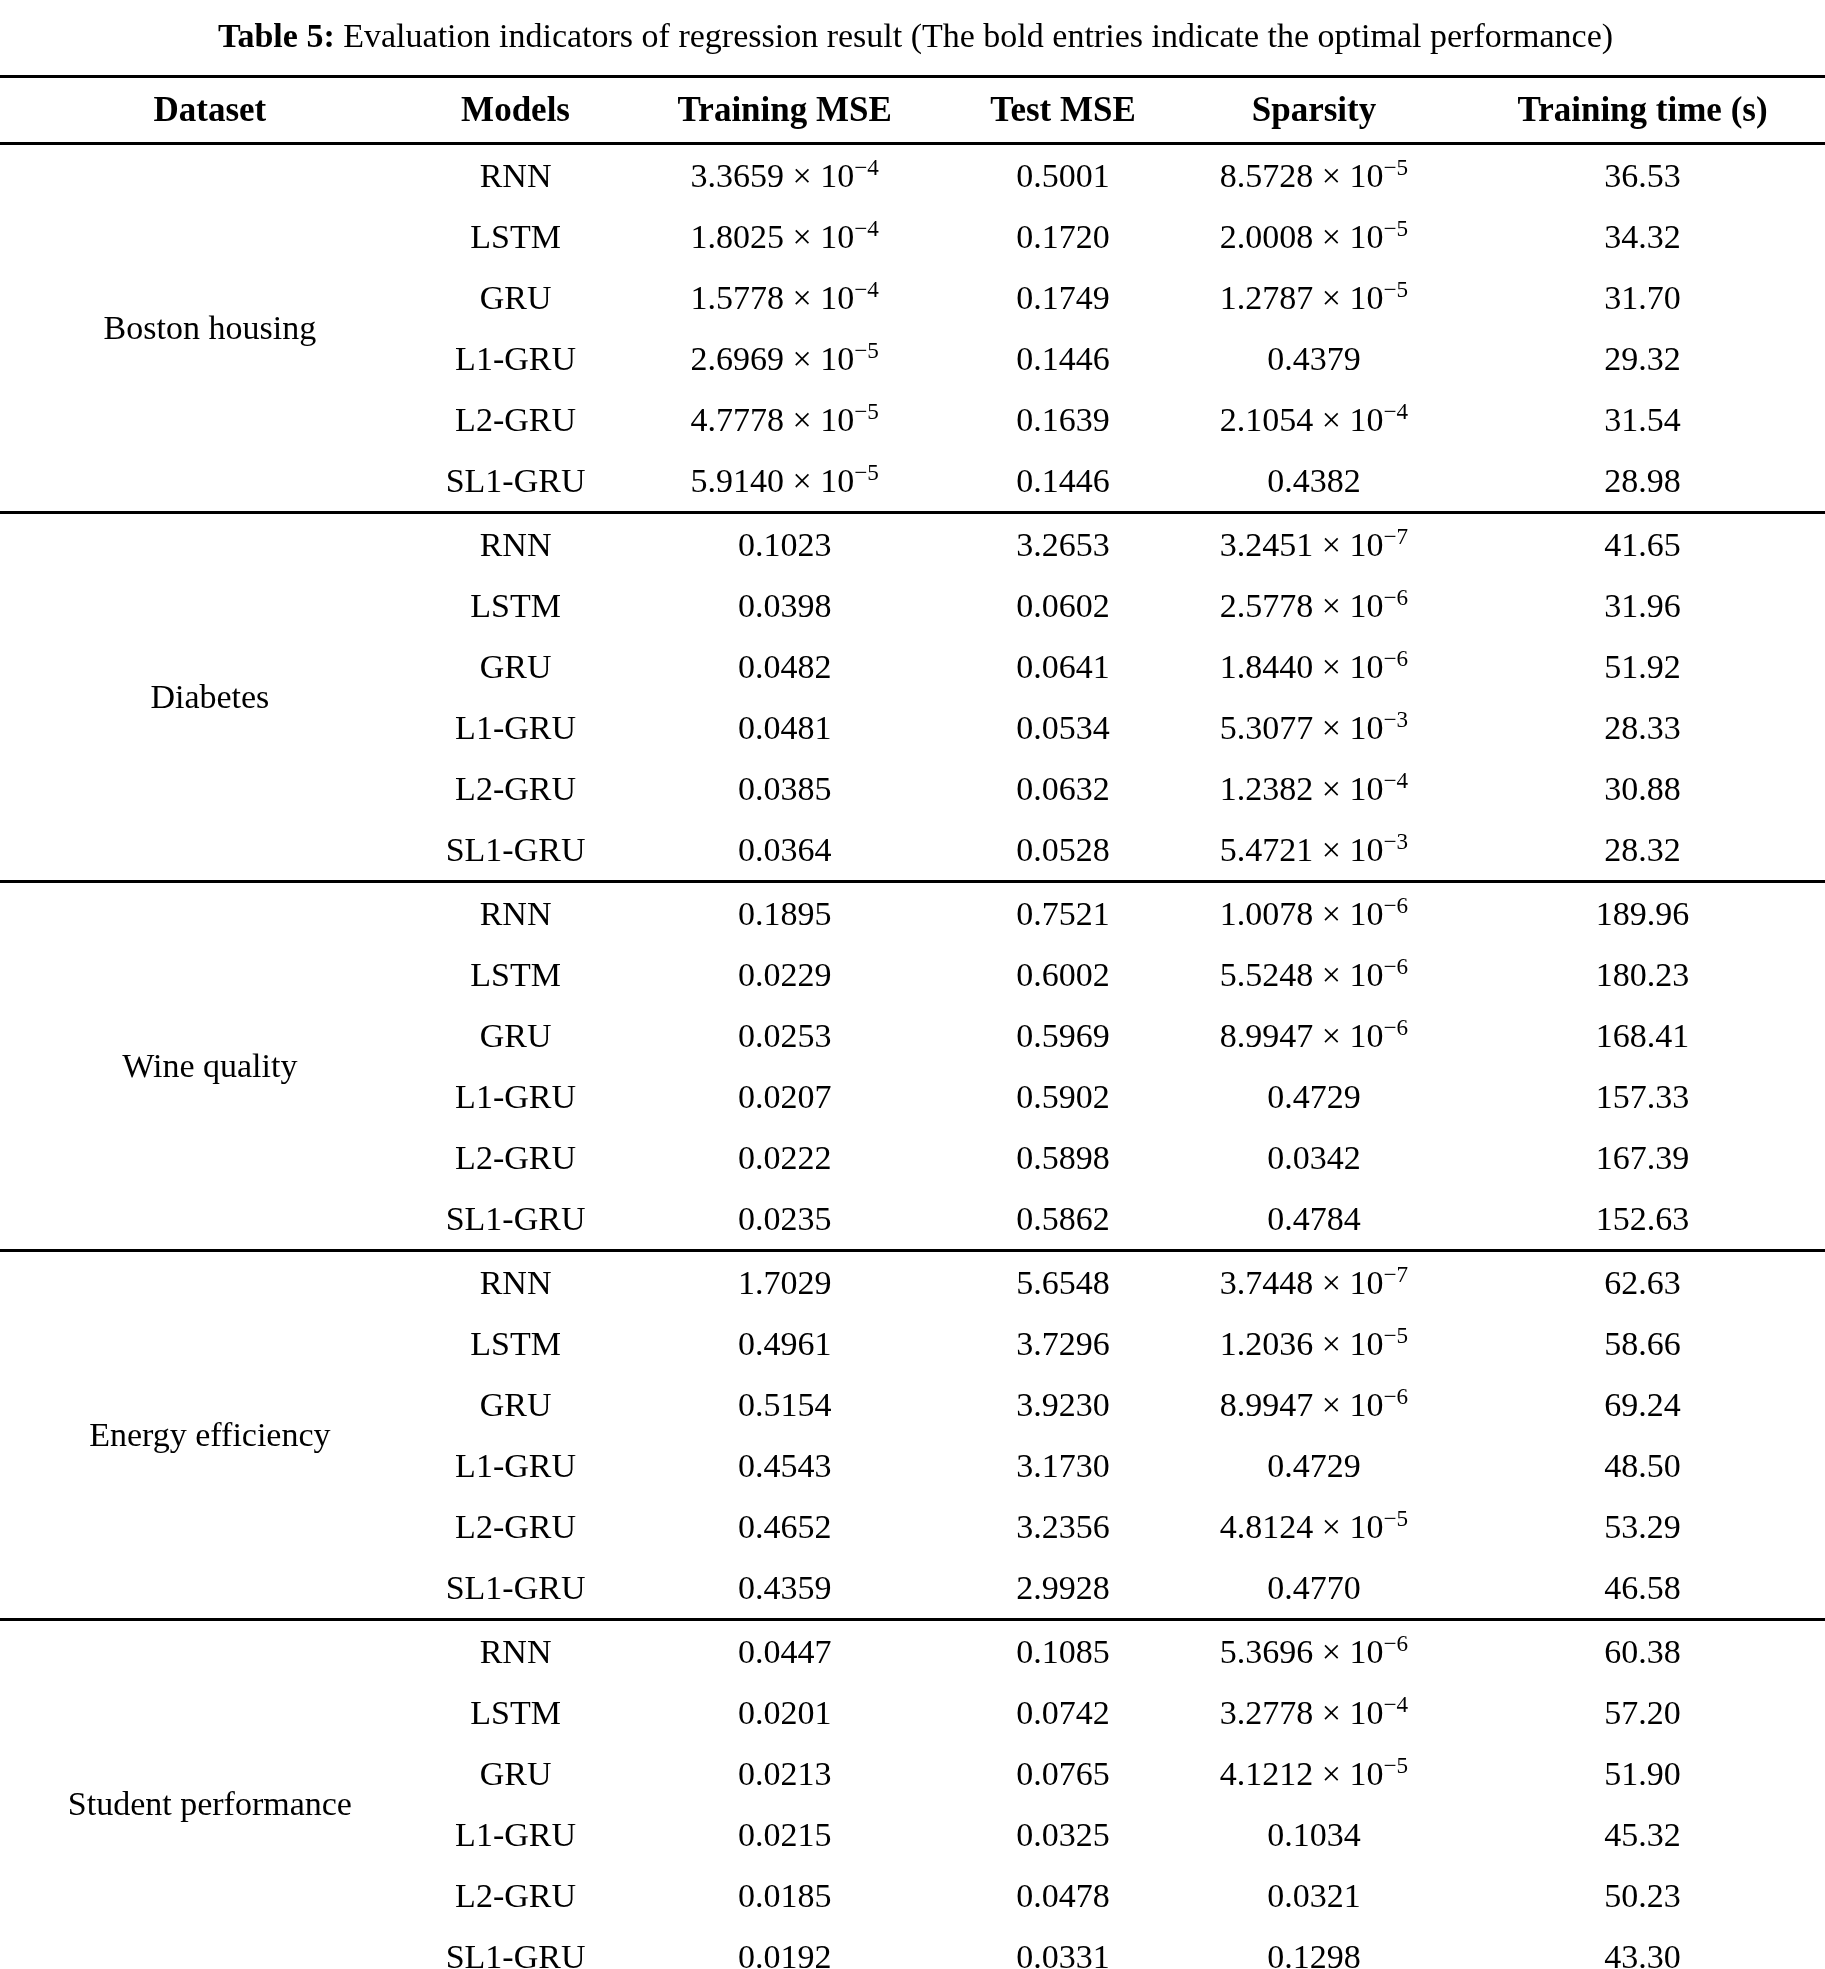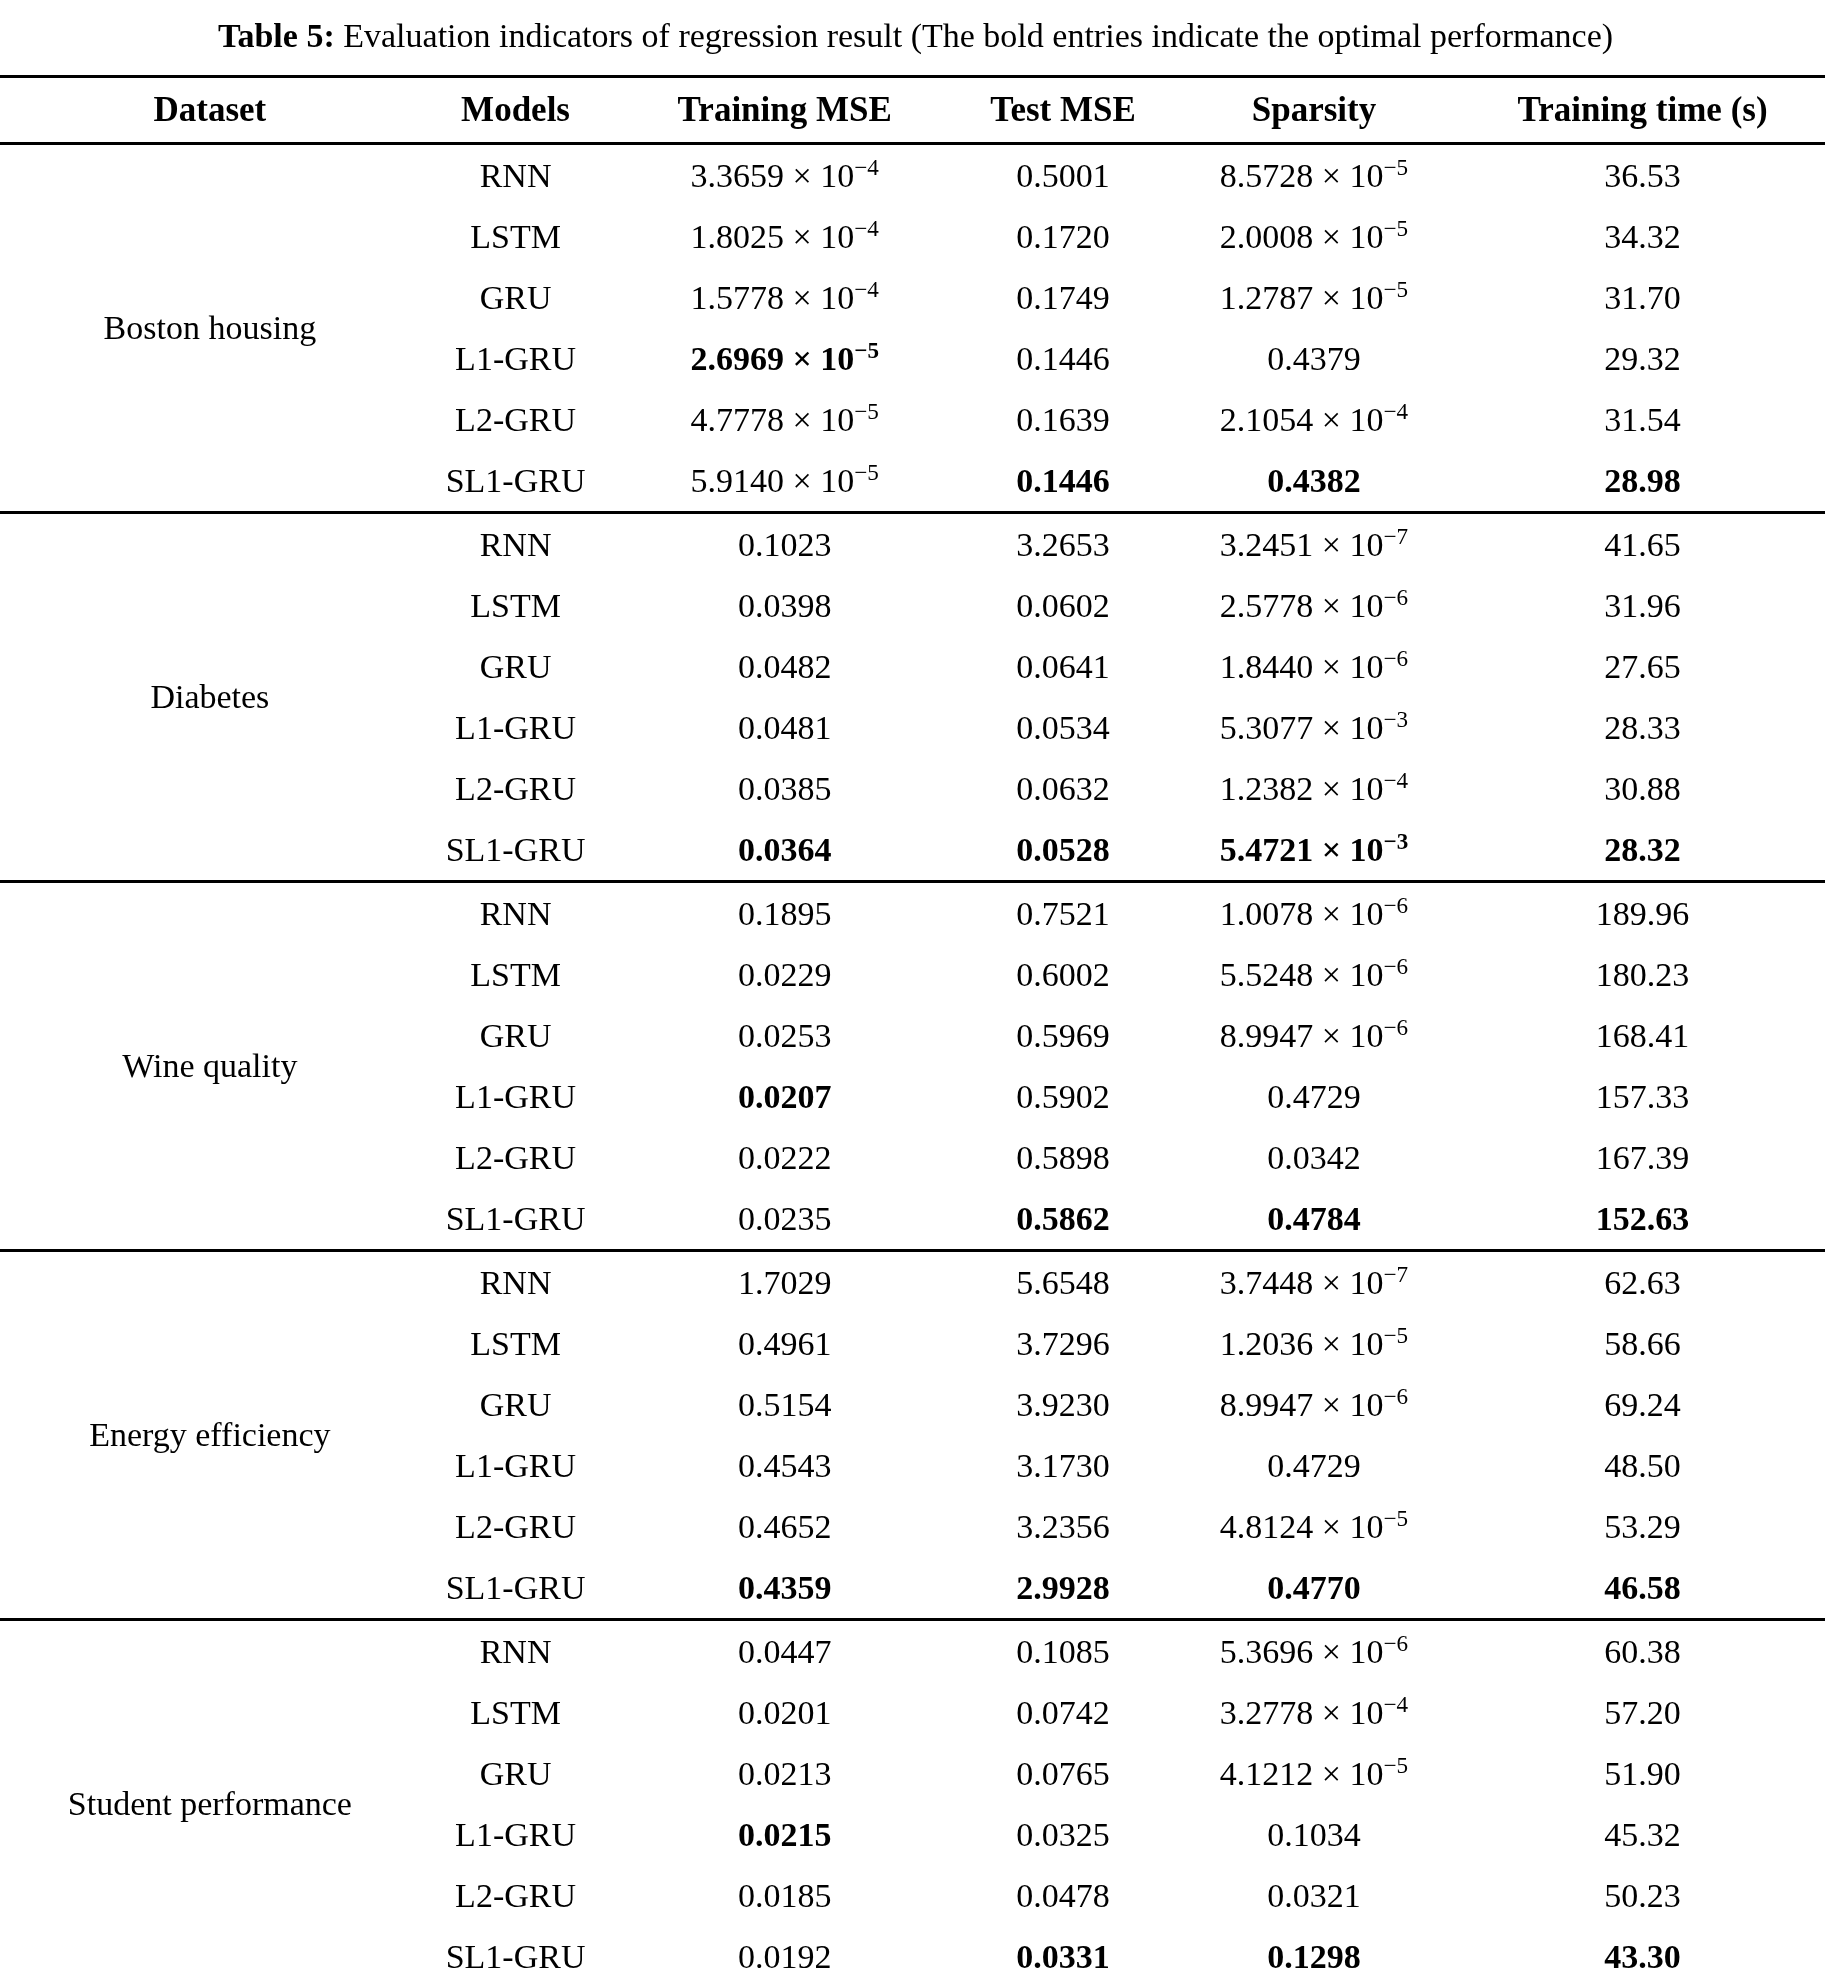--- a/index.html
+++ b/index.html
@@ -42,21 +42,21 @@
   }
   td {
     font-size: 34px;
     text-align: center;
     padding: 10px 6px;
     line-height: 41px;
     overflow: hidden;
     white-space: nowrap;
   }
   tr.group-start td { border-top: 3px solid #000; }
-  td.bold { font-weight: bold; }
+  td.bold { font-weight: normal; }
   td.dataset-cell { vertical-align: middle; }
   sup {
     font-size: 68%;
     line-height: 0;
     vertical-align: 0.5em;
   }
 </style>
 </head>
 <body>
 
@@ -143,21 +143,21 @@
           <td>0.0398</td>
           <td>0.0602</td>
           <td>2.5778 × 10<sup>−6</sup></td>
           <td>31.96</td>
         </tr>
         <tr>
           <td class="model-cell">GRU</td>
           <td>0.0482</td>
           <td>0.0641</td>
           <td>1.8440 × 10<sup>−6</sup></td>
-          <td>27.65</td>
+          <td>51.92</td>
         </tr>
         <tr>
           <td class="model-cell">L1-GRU</td>
           <td>0.0481</td>
           <td>0.0534</td>
           <td>5.3077 × 10<sup>−3</sup></td>
           <td>28.33</td>
         </tr>
         <tr>
           <td class="model-cell">L2-GRU</td>

